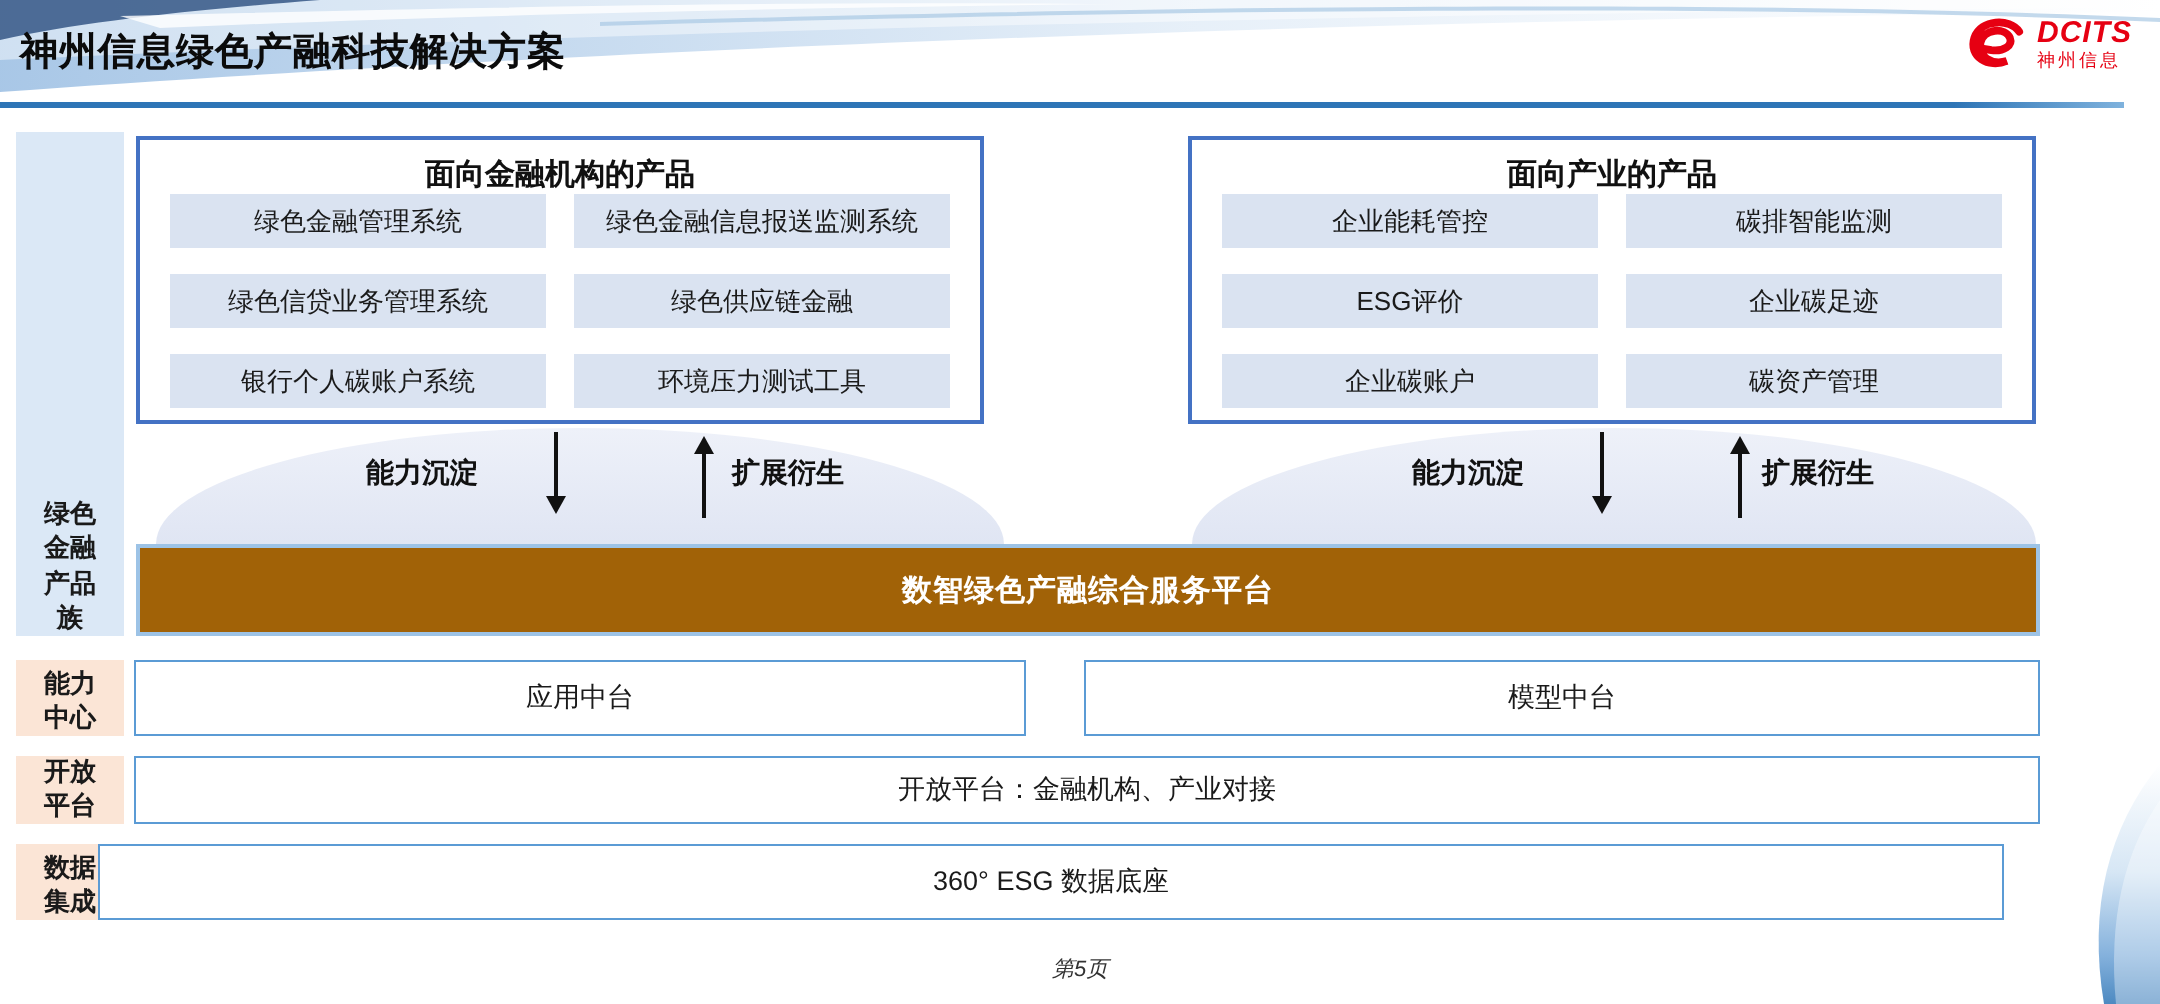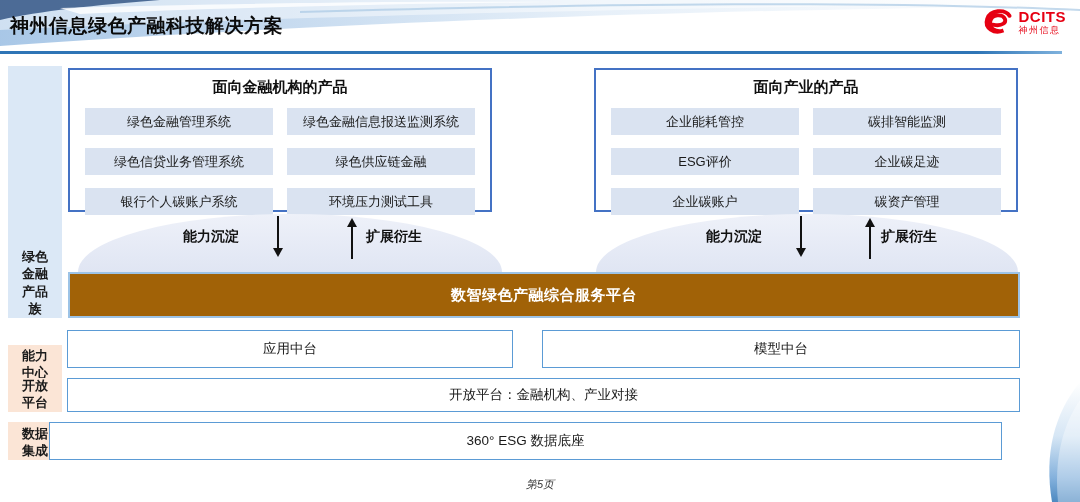--- a/index.html
+++ b/index.html
@@ -8,37 +8,37 @@
     font-family:"Liberation Sans","DejaVu Sans",sans-serif;color:#111;
   }
   .abs{position:absolute;}
 
   
   .top-swoosh{left:0;top:0;width:1080px;height:54px;pointer-events:none;}
   .slide-title{left:10px;top:13px;font-size:19px;font-weight:bold;color:#0b0b0b;letter-spacing:.5px;}
   .title-rule{left:0;top:51px;width:1062px;height:3px;background:linear-gradient(90deg,#2e75b6 0%,#2e75b6 92%,#7fb2dd 100%);}
   .logo{right:14px;top:7px;display:flex;align-items:center;gap:4px;}
   .logo-text{display:flex;flex-direction:column;line-height:1;}
-  .logo-name{font-size:15px;font-weight:900;color:#e60012;letter-spacing:.5px;}
+  .logo-name{font-size:15px;font-weight:900;font-style:italic;color:#e60012;letter-spacing:.5px;}
   .logo-sub{font-size:9px;color:#e60012;margin-top:2px;letter-spacing:1.5px;}
 
   
   .side-chip{left:8px;width:54px;display:flex;align-items:flex-end;justify-content:center;text-align:center;
     font-weight:bold;font-size:13px;line-height:1.35;color:#1a1a1a;}
   .side-blue{top:66px;height:252px;background:#dbe8f6;}
   .side-peach{background:#fbe5d6;}
   .side-label{width:30px;word-break:break-all;}
 
   
   .prod-box{top:68px;height:144px;background:#fff;border:2px solid #4472c4;box-sizing:border-box;}
   .prod-box.left{left:68px;width:424px;}
   .prod-box.right{left:594px;width:424px;}
   .prod-title{text-align:center;font-weight:bold;font-size:15px;margin-top:8px;}
   .chip-grid{display:grid;grid-template-columns:188px 188px;column-gap:14px;row-gap:13px;
-    justify-content:center;margin-top:11px;}
+    justify-content:center;}
   .chip{height:27px;background:#dae3f1;display:flex;align-items:center;justify-content:center;
     font-size:13px;color:#1a1a1a;white-space:nowrap;}
 
   
   .dome-clip{top:214px;height:58px;overflow:hidden;}
   .dome-clip.left{left:78px;width:424px;}
   .dome-clip.right{left:596px;width:422px;}
   .dome{position:absolute;left:0;top:0;width:100%;height:116px;
     border-radius:50% 50% 0 0 / 50% 50% 0 0;
     background:linear-gradient(180deg,#eef1f9 0%,#dde3f2 60%,#d5dcef 100%);}
@@ -56,21 +56,21 @@
     background:#a16207;border:2px solid #9dc3e6;display:flex;align-items:center;justify-content:center;
     color:#fff;font-weight:bold;font-size:15px;letter-spacing:.5px;}
 
   
   .row-box{background:#fff;border:1.5px solid #5b9bd5;box-sizing:border-box;
     display:flex;align-items:center;justify-content:center;font-size:13.5px;color:#1a1a1a;}
   .row-app{left:67px;top:330px;width:446px;height:38px;}
   .row-model{left:542px;top:330px;width:478px;height:38px;}
   .row-open{left:67px;top:378px;width:953px;height:34px;}
   .row-data{left:49px;top:422px;width:953px;height:38px;}
-  .side-cap{top:345px;height:38px;font-family:Liberation Mono, monospace;}
+  .side-cap{top:330px;height:38px;}
   .side-open{top:378px;height:34px;}
   .side-data{top:422px;height:38px;}
 
   
   .page-footer{left:0;top:477px;width:1080px;text-align:center;font-size:11px;
     font-style:italic;color:#333;}
   .corner-swoosh{right:0;bottom:0;width:58px;height:120px;pointer-events:none;}
 </style>
 </head>
 <body>

